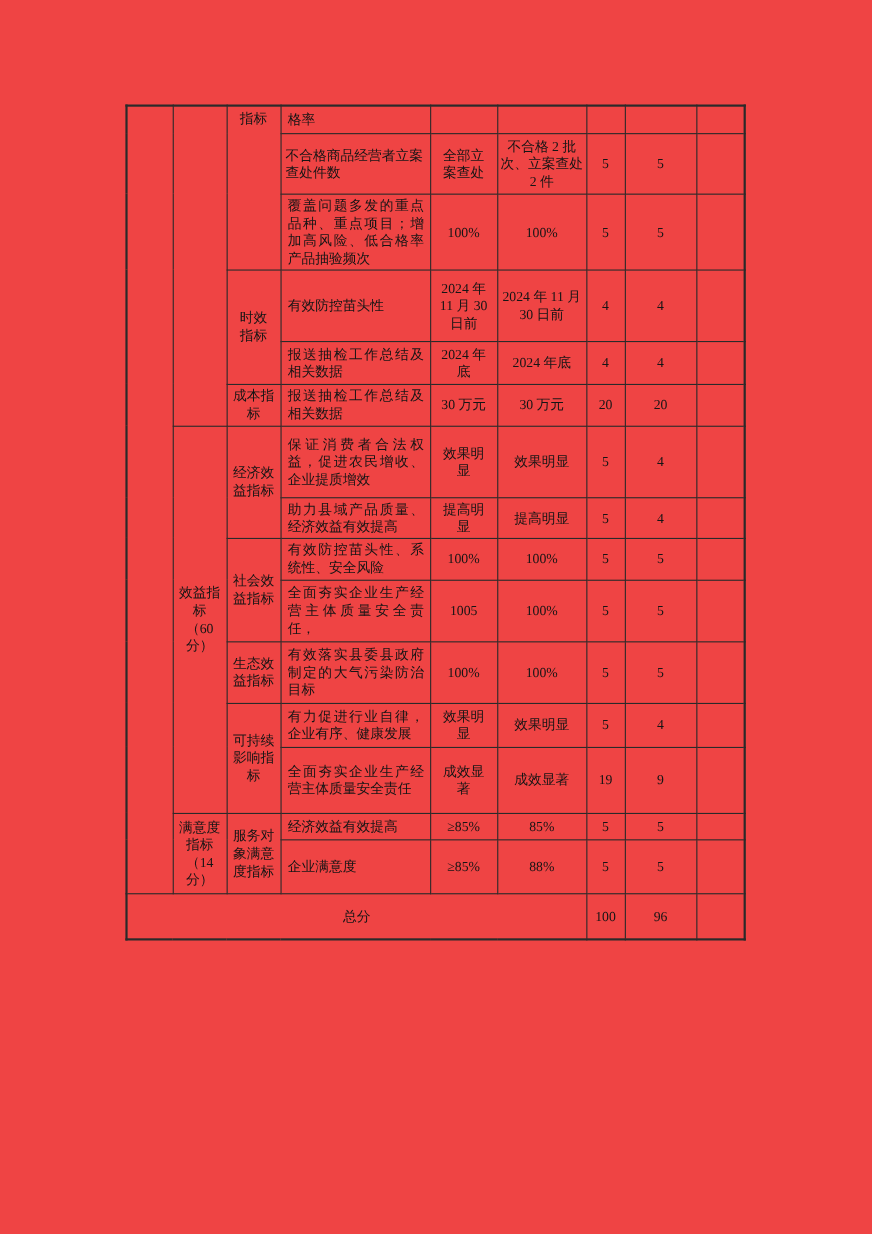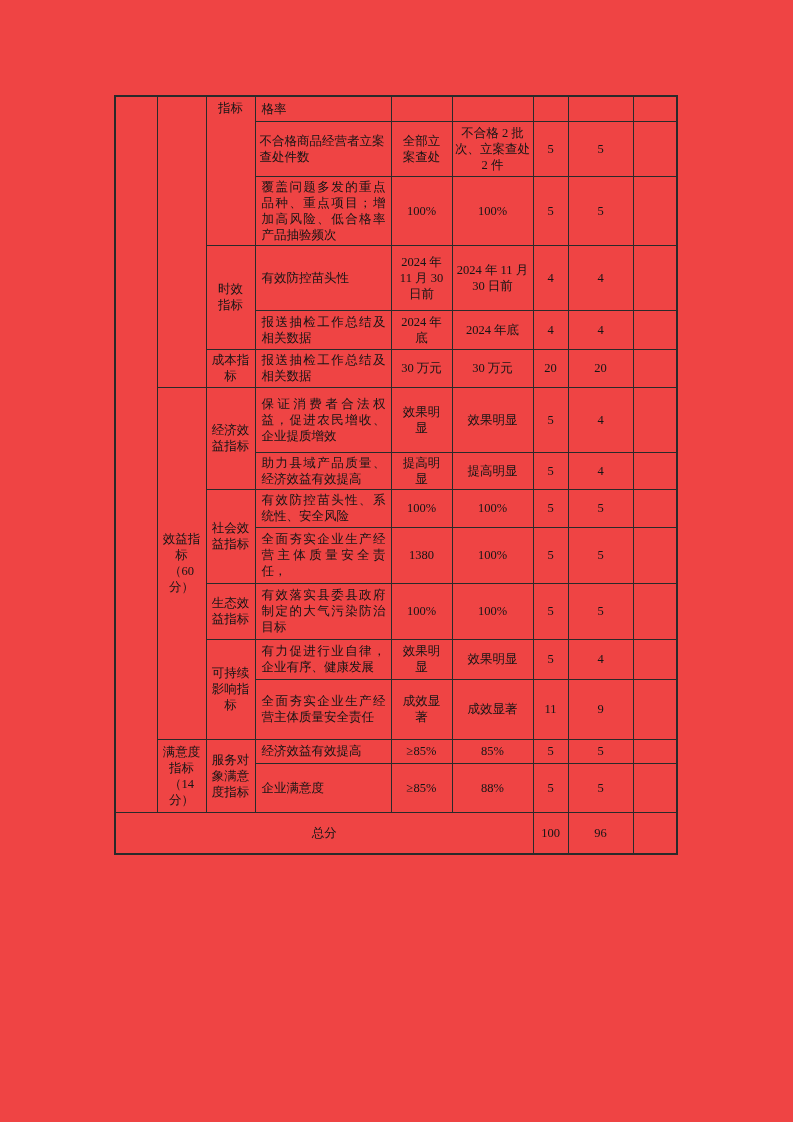--- a/index.html
+++ b/index.html
@@ -174,21 +174,21 @@
       <td class="desc">有效防控苗头性、系统性、安全风险</td>
       <td>100%</td>
       <td>100%</td>
       <td>5</td>
       <td>5</td>
       <td></td>
     </tr>
 
     <tr style="height:56px">
       <td class="desc">全面夯实企业生产经营主体质量安全责任，</td>
-      <td>1380</td>
+      <td>1005</td>
       <td>100%</td>
       <td>5</td>
       <td>5</td>
       <td></td>
     </tr>
 
     <tr style="height:56px">
       <td>生态效
 益指标</td>
       <td class="desc">有效落实县委县政府制定的大气污染防治目标</td>
@@ -210,21 +210,21 @@
       <td>5</td>
       <td>4</td>
       <td></td>
     </tr>
 
     <tr style="height:60px">
       <td class="desc">全面夯实企业生产经营主体质量安全责任</td>
       <td>成效显
 著</td>
       <td>成效显著</td>
-      <td>11</td>
+      <td>19</td>
       <td>9</td>
       <td></td>
     </tr>
 
     <tr style="height:24px">
       <td rowspan="2">满意度
 指标
 （14
 分）</td>
       <td rowspan="2">服务对

